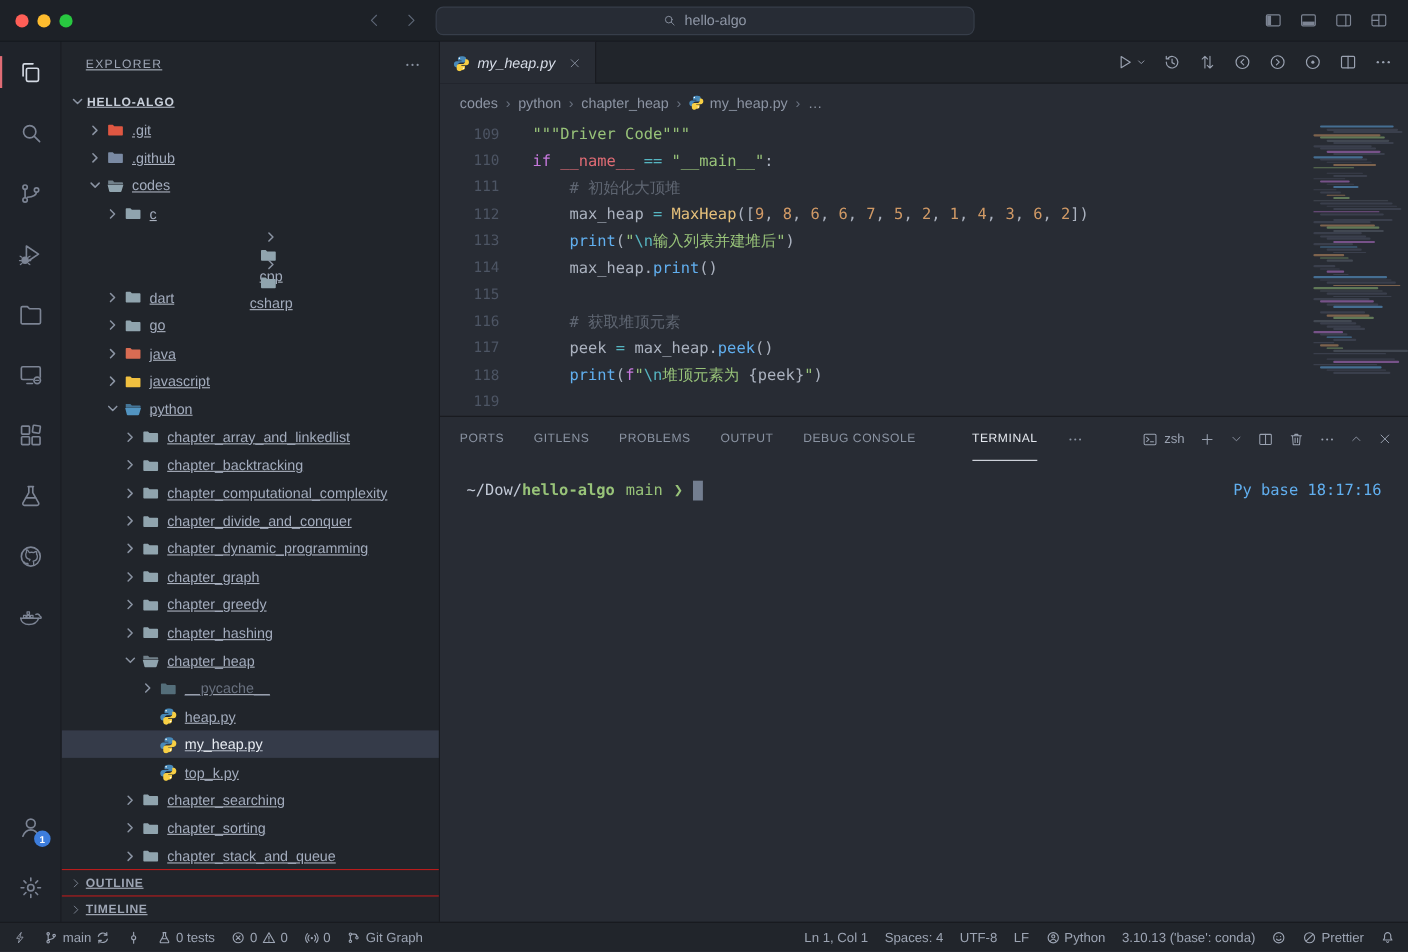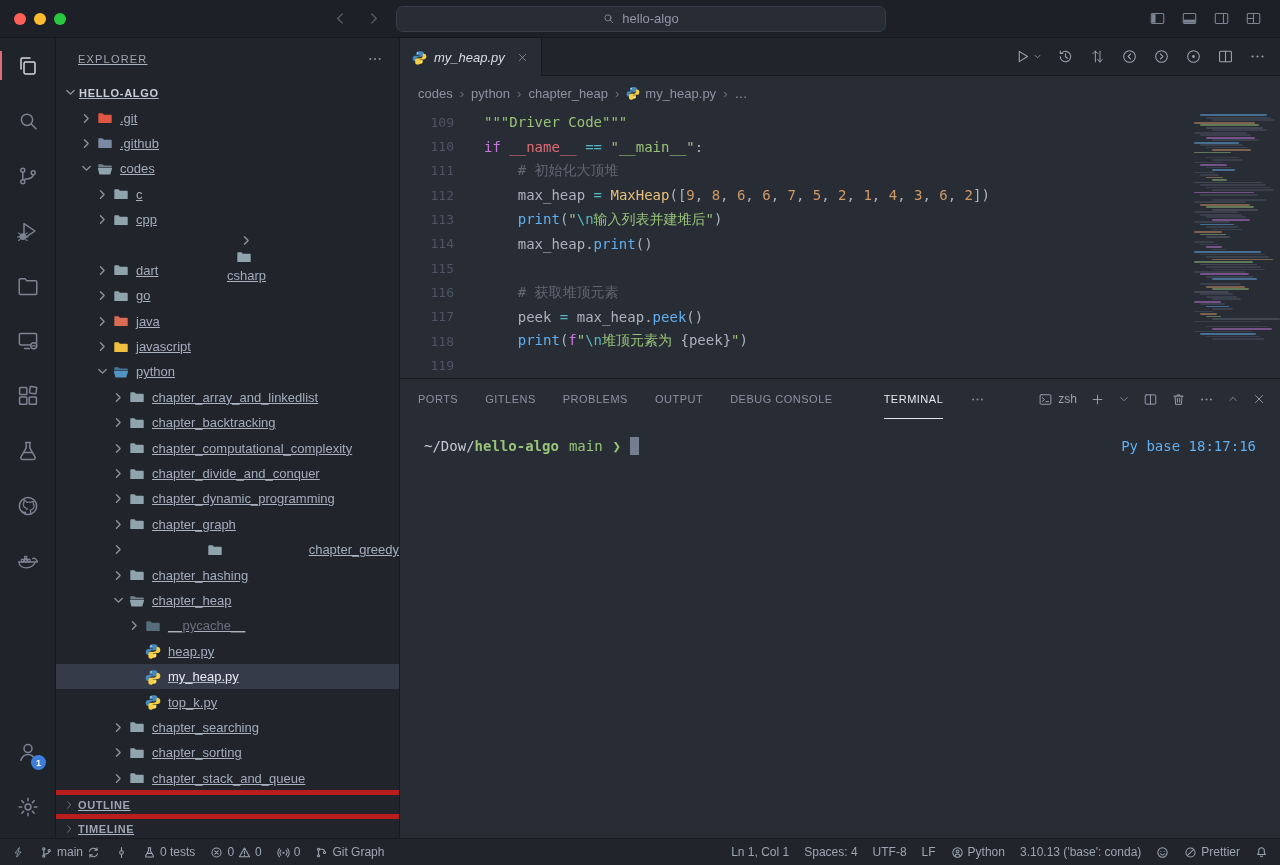--- a/index.html
+++ b/index.html
@@ -33,21 +33,21 @@
   .sb-header .dots{margin-left:auto;color:#8a93a2;cursor:pointer;}
   .tree{flex:1;min-height:0;overflow:hidden;}
   .tree-row{height:25.4px;display:flex;align-items:center;color:#a3acbd;font-size:13px;cursor:pointer;white-space:nowrap;}
   .tree-row.root{color:#c8cfda;font-weight:700;font-size:11px;letter-spacing:.7px;}
   .tree-row.selected{background:#353b49;color:#e8ecf2;}
   .tree-row.dim{color:#69717f;}
   .chev{width:17px;flex:0 0 17px;display:inline-flex;align-items:center;justify-content:center;color:#8a93a2;}
   .chev.open svg{transform:rotate(90deg);}
   .chev-spacer{width:17px;flex:0 0 17px;}
   .t-icon{width:19px;flex:0 0 19px;display:inline-flex;justify-content:center;margin-right:6px;line-height:0;}
-  .sb-section{height:24px;flex:0 0 24px;border-top:5px solid #b91c1c;display:flex;align-items:center;padding-left:7px;color:#9da5b4;font-size:11px;font-weight:700;letter-spacing:.6px;gap:3px;cursor:pointer;}
+  .sb-section{height:24px;flex:0 0 24px;border-top:1px solid #b91c1c;display:flex;align-items:center;padding-left:7px;color:#9da5b4;font-size:11px;font-weight:700;letter-spacing:.6px;gap:3px;cursor:pointer;}
   .sec-chev{color:#8a93a2;display:inline-flex;}
 
   
   .editor-region{flex:1;display:flex;flex-direction:column;min-width:0;background:#282c34;}
   .tabbar{height:38px;flex:0 0 38px;background:#21252b;display:flex;align-items:stretch;border-bottom:1px solid #181a1f;}
   .tab{display:flex;align-items:center;gap:7px;padding:0 12px;background:#282c34;border-right:1px solid #181a1f;color:#d8dee9;font-size:13px;font-style:italic;margin-bottom:-1px;cursor:pointer;}
   .tab-close{color:#8a93a2;display:inline-flex;margin-left:4px;cursor:pointer;}
   .tab-actions{margin-left:auto;display:flex;align-items:center;gap:15px;color:#9aa2b1;padding-right:14px;}
   .ta{display:inline-flex;align-items:center;gap:2px;cursor:pointer;}
   .breadcrumbs{height:34px;flex:0 0 34px;display:flex;align-items:center;padding-left:18px;color:#8c94a3;font-size:13px;gap:7px;}
@@ -322,21 +322,21 @@
                 <path d="M5.5 3.5L10 8l-4.5 4.5"></path>
               </svg>
             </span>
             <span class="t-icon">
               <svg width="16" height="16" viewBox="0 0 16 16">
                 <path d="M1.3 4c0-.4.3-.7.7-.7h3.5l1.4 1.4h7.1c.4 0 .7.3.7.7v7c0 .4-.3.7-.7.7H2c-.4 0-.7-.3-.7-.7z" fill="#90a4ae"></path>
               </svg>
             </span>
             <span>c</span>
           </div>
-          <div class="tree-row" style="padding-left: 38px;">
+          <div class="tree-row" style="padding-left: 38px; flex-direction: column;">
             <span class="chev">
               <svg width="13" height="13" viewBox="0 0 16 16" fill="none" stroke="currentColor" stroke-width="1.7" stroke-linecap="round" stroke-linejoin="round">
                 <path d="M5.5 3.5L10 8l-4.5 4.5"></path>
               </svg>
             </span>
             <span class="t-icon">
               <svg width="16" height="16" viewBox="0 0 16 16">
                 <path d="M1.3 4c0-.4.3-.7.7-.7h3.5l1.4 1.4h7.1c.4 0 .7.3.7.7v7c0 .4-.3.7-.7.7H2c-.4 0-.7-.3-.7-.7z" fill="#90a4ae"></path>
               </svg>
             </span>
@@ -492,21 +492,21 @@
                 <path d="M5.5 3.5L10 8l-4.5 4.5"></path>
               </svg>
             </span>
             <span class="t-icon">
               <svg width="16" height="16" viewBox="0 0 16 16">
                 <path d="M1.3 4c0-.4.3-.7.7-.7h3.5l1.4 1.4h7.1c.4 0 .7.3.7.7v7c0 .4-.3.7-.7.7H2c-.4 0-.7-.3-.7-.7z" fill="#90a4ae"></path>
               </svg>
             </span>
             <span>chapter_graph</span>
           </div>
-          <div class="tree-row" style="padding-left: 54px; justify-content: space-between;">
+          <div class="tree-row" style="padding-left: 54px;">
             <span class="chev">
               <svg width="13" height="13" viewBox="0 0 16 16" fill="none" stroke="currentColor" stroke-width="1.7" stroke-linecap="round" stroke-linejoin="round">
                 <path d="M5.5 3.5L10 8l-4.5 4.5"></path>
               </svg>
             </span>
             <span class="t-icon">
               <svg width="16" height="16" viewBox="0 0 16 16">
                 <path d="M1.3 4c0-.4.3-.7.7-.7h3.5l1.4 1.4h7.1c.4 0 .7.3.7.7v7c0 .4-.3.7-.7.7H2c-.4 0-.7-.3-.7-.7z" fill="#90a4ae"></path>
               </svg>
             </span>

